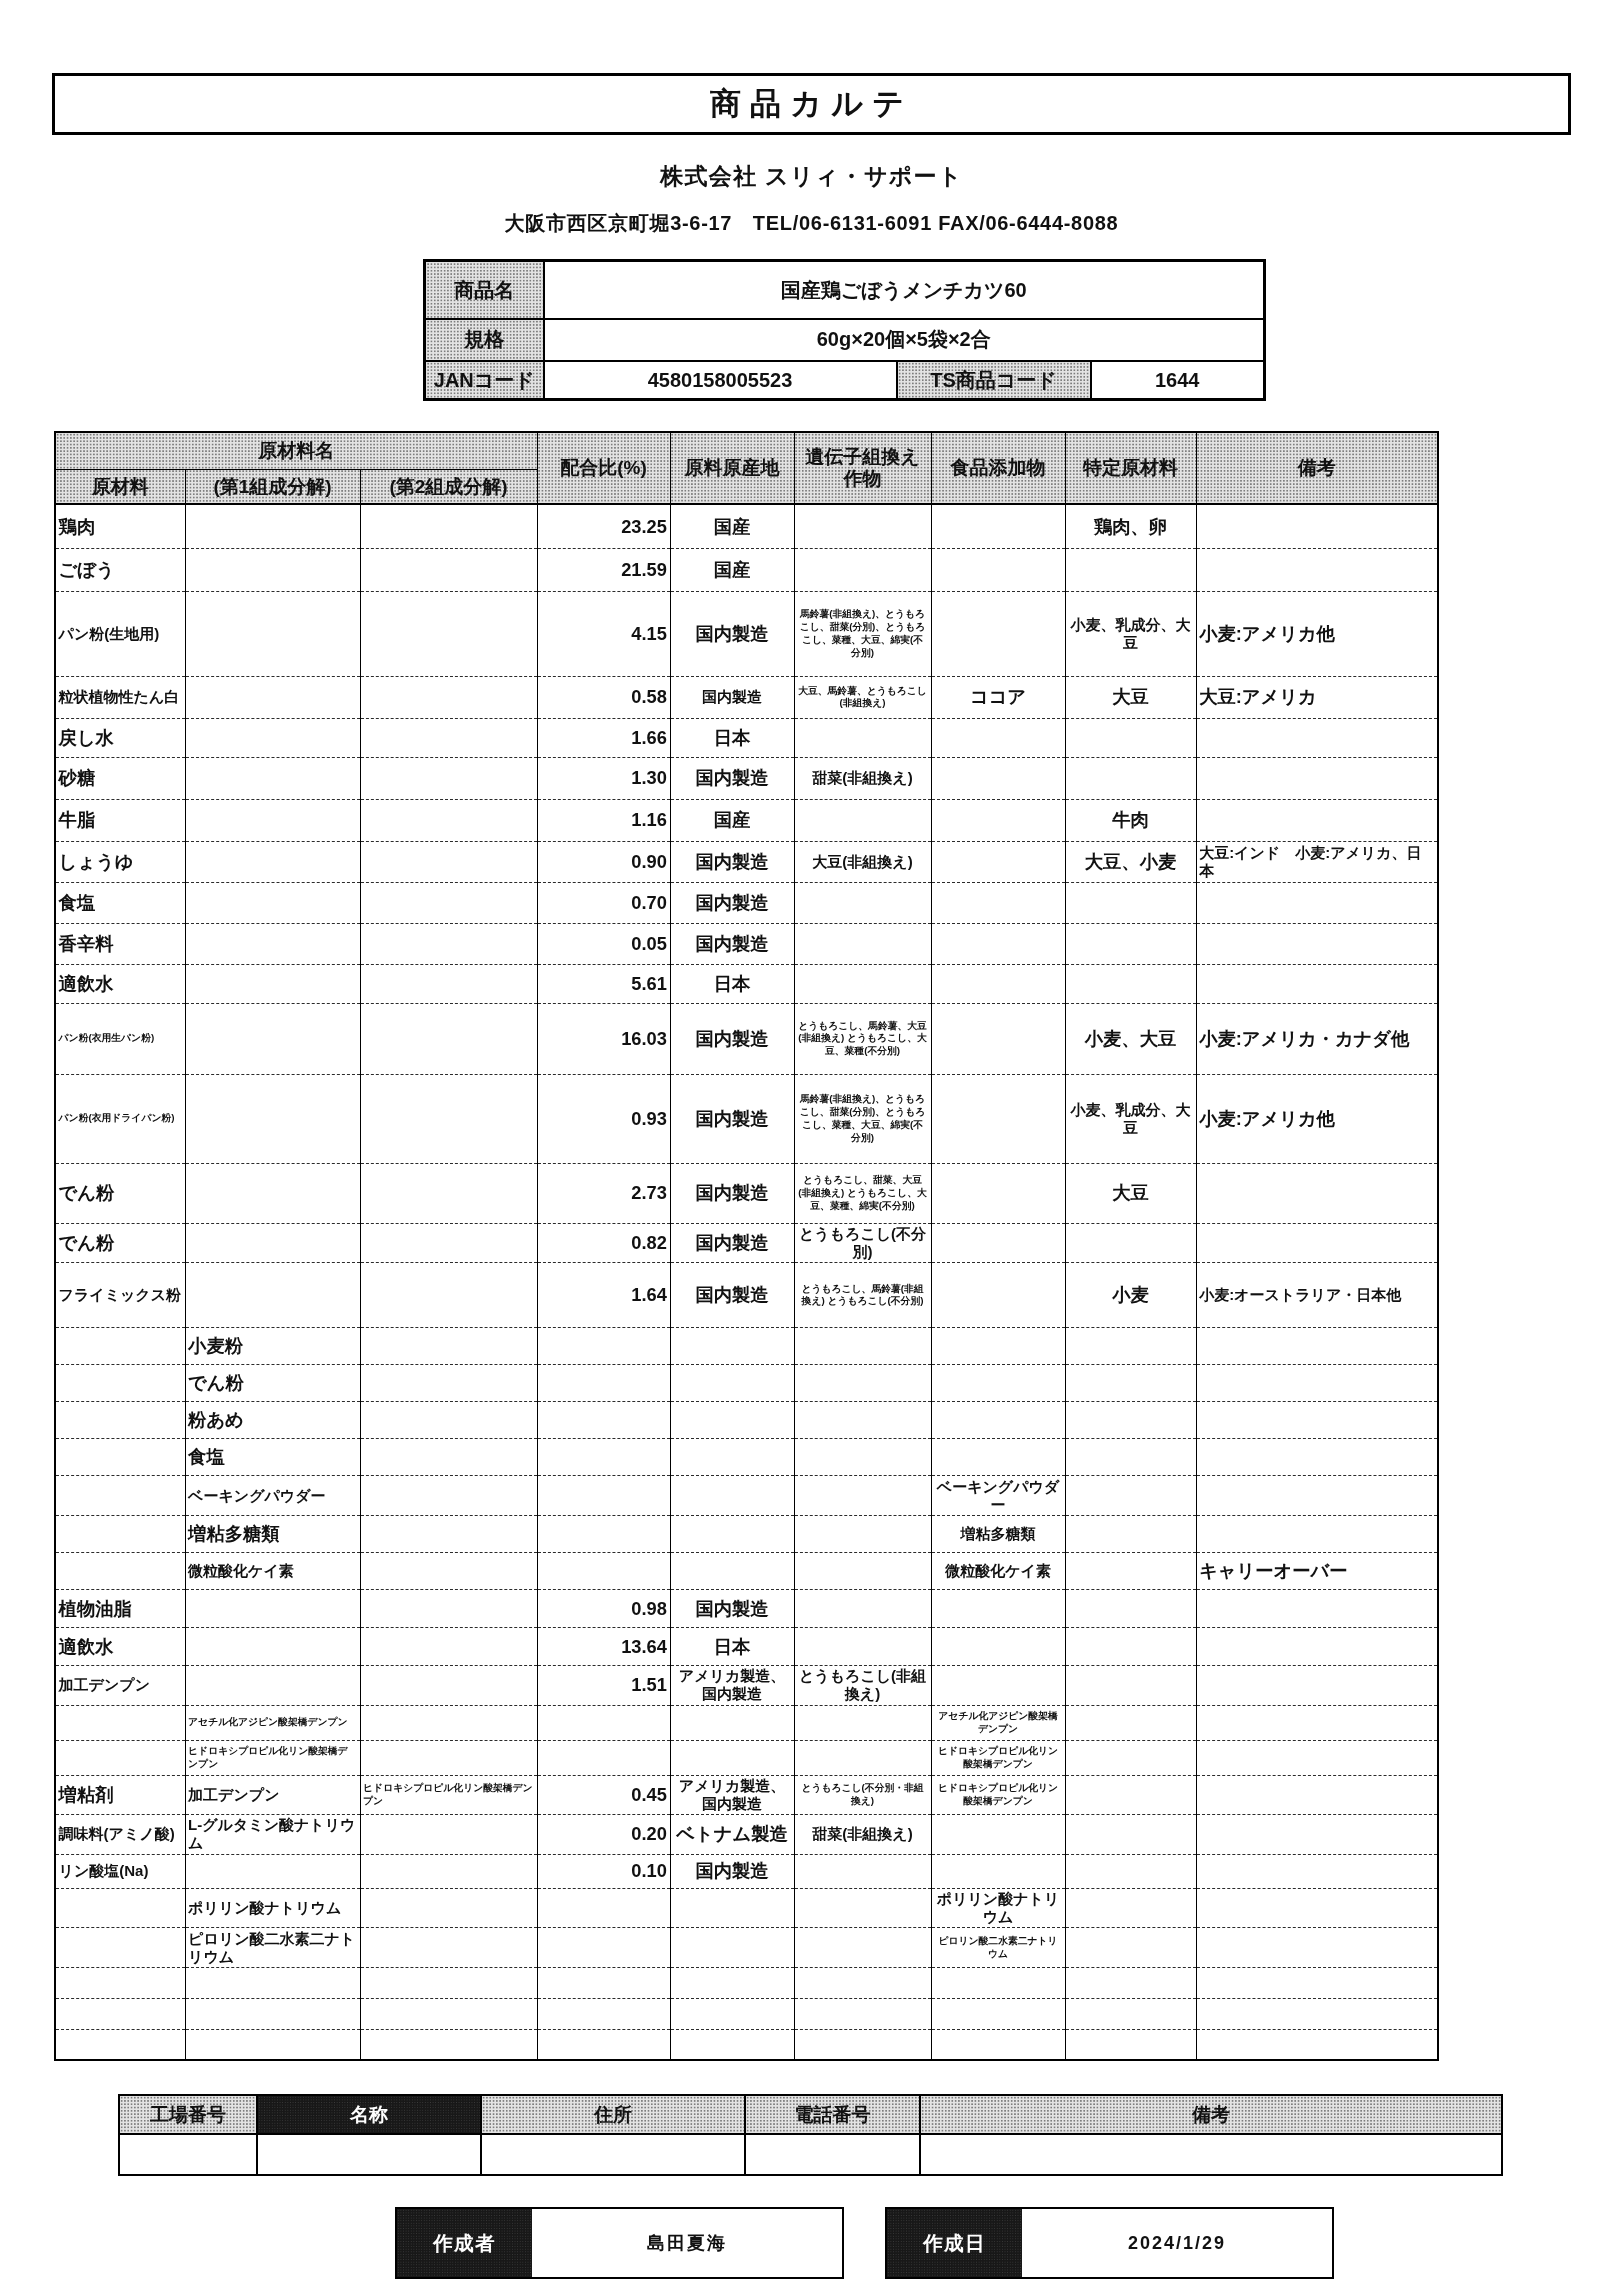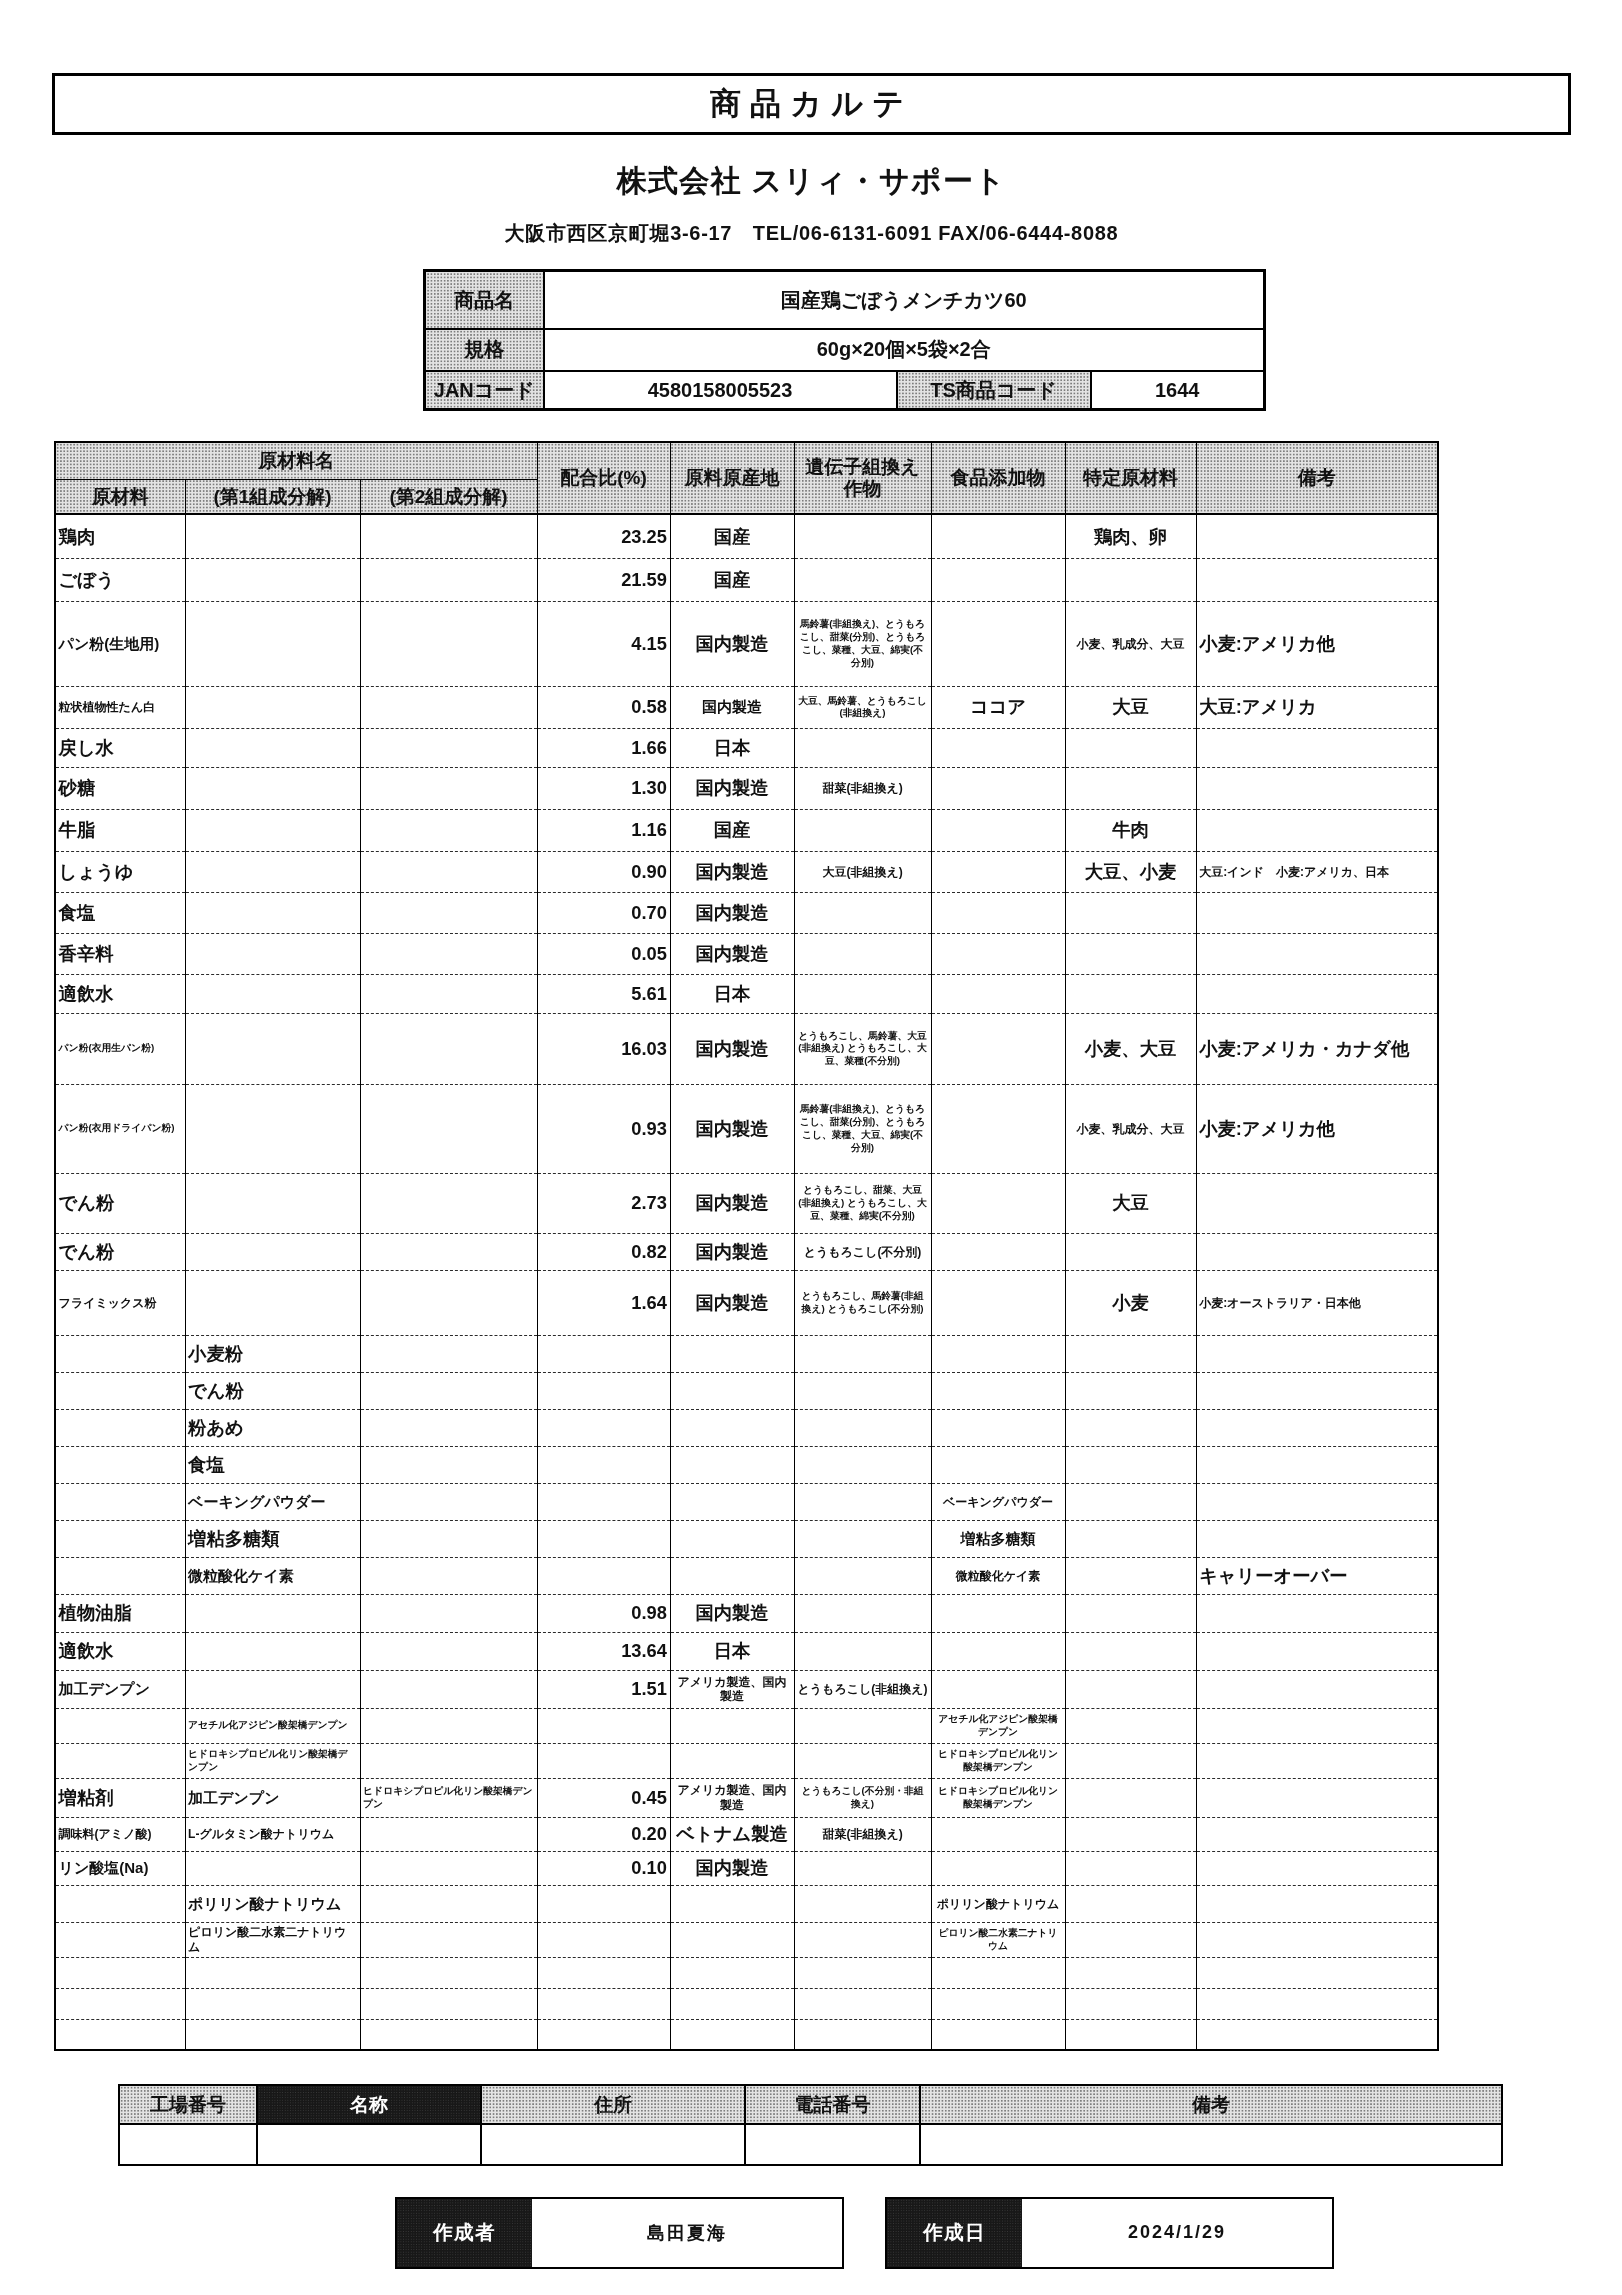--- a/index.html
+++ b/index.html
@@ -14,21 +14,21 @@
   .title-box{
     margin:0 52px;border:3.9px solid #000;height:56px;
     display:flex;align-items:center;justify-content:center;
   }
   .title-box h1{
     margin:0;font-size:31px;font-weight:700;letter-spacing:9.2px;
   }
 
   
   .company{
-    text-align:center;margin-top:26px;font-size:30px;font-weight:600;letter-spacing:1.3px;
+    text-align:center;margin-top:26px;font-size:23px;font-weight:600;letter-spacing:1.3px;
   }
   .address{
     text-align:center;margin-top:18.3px;font-size:20px;font-weight:600;letter-spacing:0.7px;
   }
 
   
   table{border-collapse:collapse;table-layout:fixed;}
   .shaded{
     background-color:#e3e3e3;
     background-image:radial-gradient(#7d7d7d 0.6px, transparent 0.7px);
@@ -57,21 +57,21 @@
   .main-table thead tr:first-child{height:37px;}
   .main-table thead tr:last-child{height:35px;}
   .main-table thead{border-bottom:2px solid #000;}
   .main-table td{
     border-left:1.3px solid #000;border-right:1.3px solid #000;
     border-top:1.3px dashed #2b2b2b;border-bottom:1.3px dashed #2b2b2b;
     font-size:18.3px;font-weight:600;padding:1.3px 2.6px;line-height:1.2;
     overflow:hidden;vertical-align:middle;
   }
   .main-table td.md{font-size:15px;}
-  .main-table td.sm{font-size:12px;}
+  .main-table td.sm{font-size:15px;}
   .main-table td.xs{font-size:9.8px;line-height:1.3;}
   .c-name,.c-sub1,.c-sub2,.c-note{text-align:left;padding-left:5.2px;}
   .c-ratio{text-align:right;padding-right:13px;font-weight:700;}
   .c-origin,.c-gmo,.c-additive,.c-allergen{text-align:center;}
 
   
   .factory-table{margin:33px 0 0 118px;width:1384px;border:2.6px solid #000;padding-left:48px;}
   .factory-table th{
     border:2px solid #000;font-size:19px;font-weight:700;height:34px;padding:1.3px;
   }

